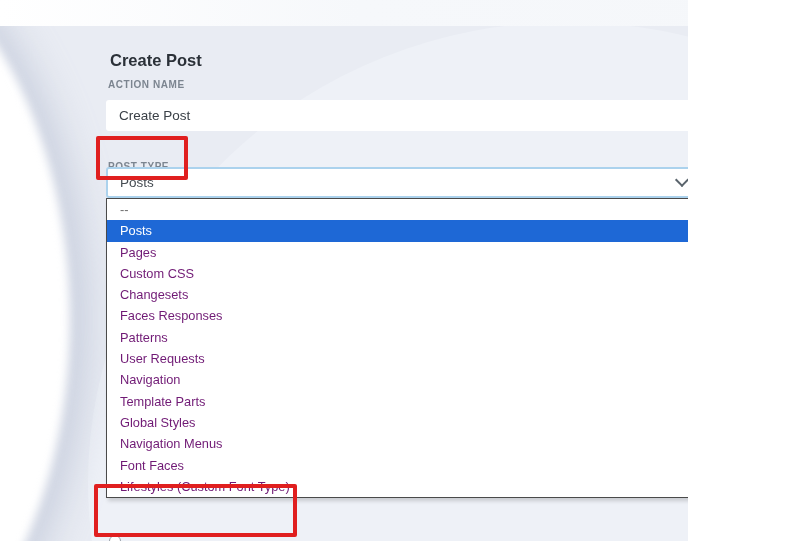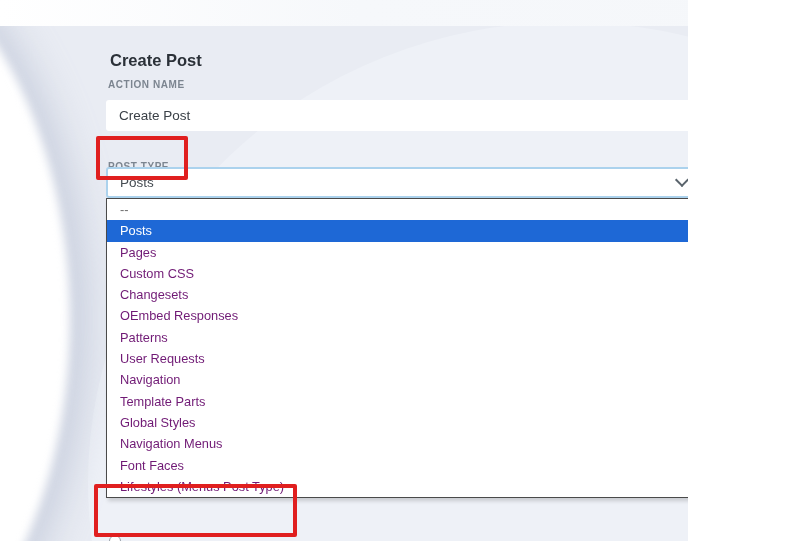--- a/index.html
+++ b/index.html
@@ -133,29 +133,29 @@
     <span>Posts</span>
     <span class="chevron"></span>
   </div>
 
   <div class="dropdown">
     <div class="option placeholder">--</div>
     <div class="option selected">Posts</div>
     <div class="option">Pages</div>
     <div class="option">Custom CSS</div>
     <div class="option">Changesets</div>
-    <div class="option">OEmbed Responses</div>
+    <div class="option">Faces Responses</div>
     <div class="option">Patterns</div>
     <div class="option">User Requests</div>
     <div class="option">Navigation</div>
     <div class="option">Template Parts</div>
     <div class="option">Global Styles</div>
     <div class="option">Navigation Menus</div>
     <div class="option">Font Faces</div>
-    <div class="option">Lifestyles (Menus Post Type)</div>
+    <div class="option">Lifestyles (Custom Font Type)</div>
   </div>
 
   <div class="annotation-box annotation-posttype"></div>
   <div class="annotation-box annotation-lifestyles"></div>
 
   <div class="partial-radio"></div>
 
 </div>
 
 </body></html>

